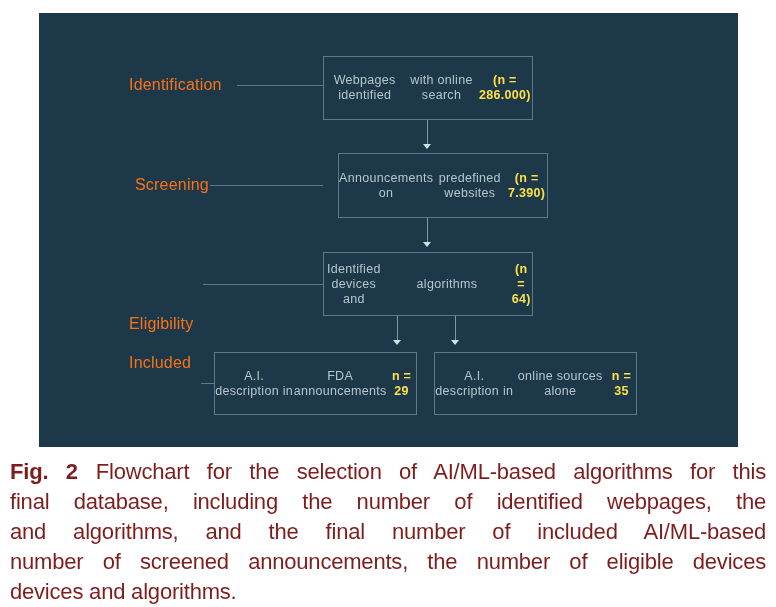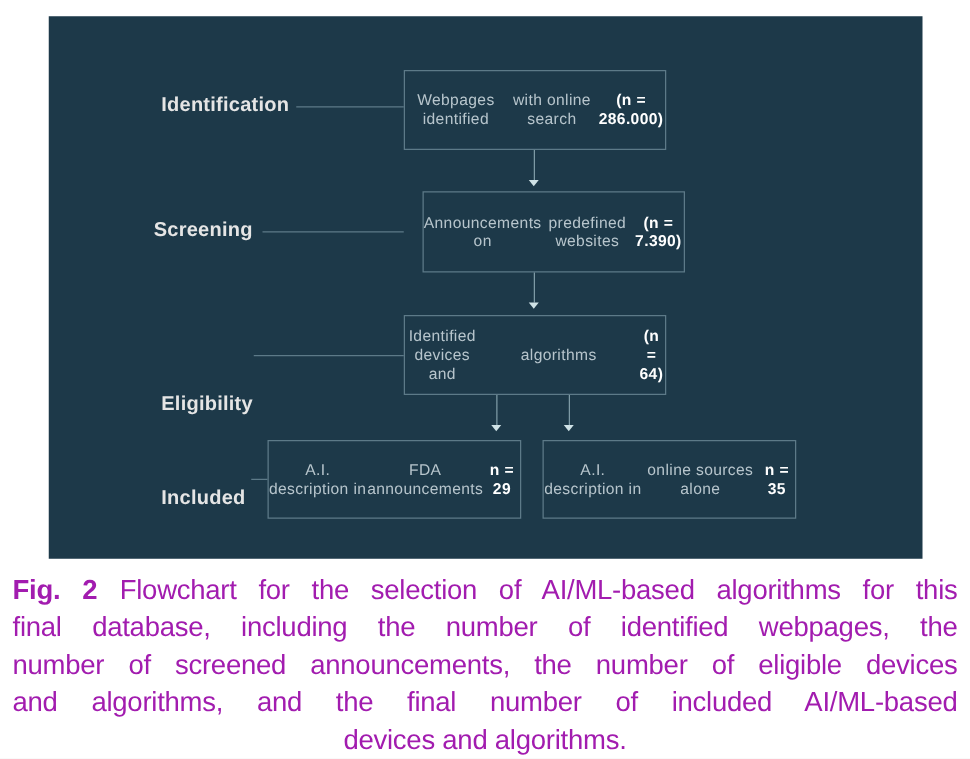--- a/index.html
+++ b/index.html
@@ -12,22 +12,22 @@
     overflow: hidden;
   }
   .panel {
     position: absolute;
     left: 39px; top: 13px;
     width: 699px; height: 434px;
     background: #1d3949;
   }
   .stage-label {
     position: absolute;
-    color: #e5e5e5;
-    font-weight: bold;
+    color: #f97316;
+    font-weight: normal;
     font-size: 16px;
     line-height: 20px;
     letter-spacing: 0.2px;
     white-space: nowrap;
   }
   .connector {
     position: absolute;
     height: 1px;
     background: #5d7a88;
   }
@@ -38,68 +38,68 @@
     display: flex;
     align-items: center;
     justify-content: center;
     text-align: center;
     color: #b7c5cc;
     font-size: 12.5px;
     line-height: 15px;
     letter-spacing: 0.3px;
   }
   .fbox .count {
-    color: #ffffff;
+    color: #fde047;
     font-weight: bold;
   }
   .vline {
     position: absolute;
     width: 1px;
     background: #7e9aa5;
   }
   .ahead {
     position: absolute;
     width: 0; height: 0;
     border-left: 4px solid transparent;
     border-right: 4px solid transparent;
     border-top: 5px solid #cfe2e6;
   }
   .caption {
     position: absolute;
     left: 10px; top: 457px;
     width: 756px;
-    color: #a21caf;
+    color: #7f1d1d;
     font-size: 22px;
     line-height: 30px;
     letter-spacing: -0.2px;
   }
   .cap-line {
     text-align: justify;
     text-align-last: justify;
   }
   .cap-line.last {
-    text-align: center;
+    text-align: left;
     text-align-last: auto;
   }
   .fig-label {
     font-weight: bold;
     margin-right: 18px;
   }
 </style>
 </head>
 <body>
 
 <div class="page">
 
   <div class="panel">
 
     <div class="stage-label" style="left:90px; top:62px;">Identification</div>
-    <div class="stage-label" style="left:84px; top:162px;">Screening</div>
+    <div class="stage-label" style="left:96px; top:162px;">Screening</div>
     <div class="stage-label" style="left:90px; top:261px;margin-top:40px;">Eligibility</div>
-    <div class="stage-label" style="left:90px; top:376px;">Included</div>
+    <div class="stage-label" style="left:90px; top:340px;">Included</div>
 
     <div class="connector" style="left:198px; top:72px; width:86px;"></div>
     <div class="connector" style="left:171px; top:172px; width:113px;"></div>
     <div class="connector" style="left:164px; top:271px; width:120px;"></div>
     <div class="connector" style="left:162px; top:370px; width:13px;"></div>
 
     <div class="fbox" style="left:284px; top:43px; width:210px; height:64px;">
       <span>Webpages identified</span>
       <span>with online search</span>
       <span class="count">(n = 286.000)</span>
@@ -141,18 +141,18 @@
     <div class="vline" style="left:416px; top:303px; height:24px;"></div>
     <div class="ahead" style="left:412px; top:327px;"></div>
 
   </div>
 
   <div class="caption">
     <div class="cap-line">
       <span class="fig-label">Fig. 2</span><span>Flowchart for the selection of AI/ML-based algorithms for this</span>
     </div>
     <div class="cap-line">final database, including the number of identified webpages, the</div>
+    <div class="cap-line">and algorithms, and the final number of included AI/ML-based</div>
     <div class="cap-line">number of screened announcements, the number of eligible devices</div>
-    <div class="cap-line">and algorithms, and the final number of included AI/ML-based</div>
     <div class="cap-line last">devices and algorithms.</div>
   </div>
 
 </div>
 
 </body></html>

